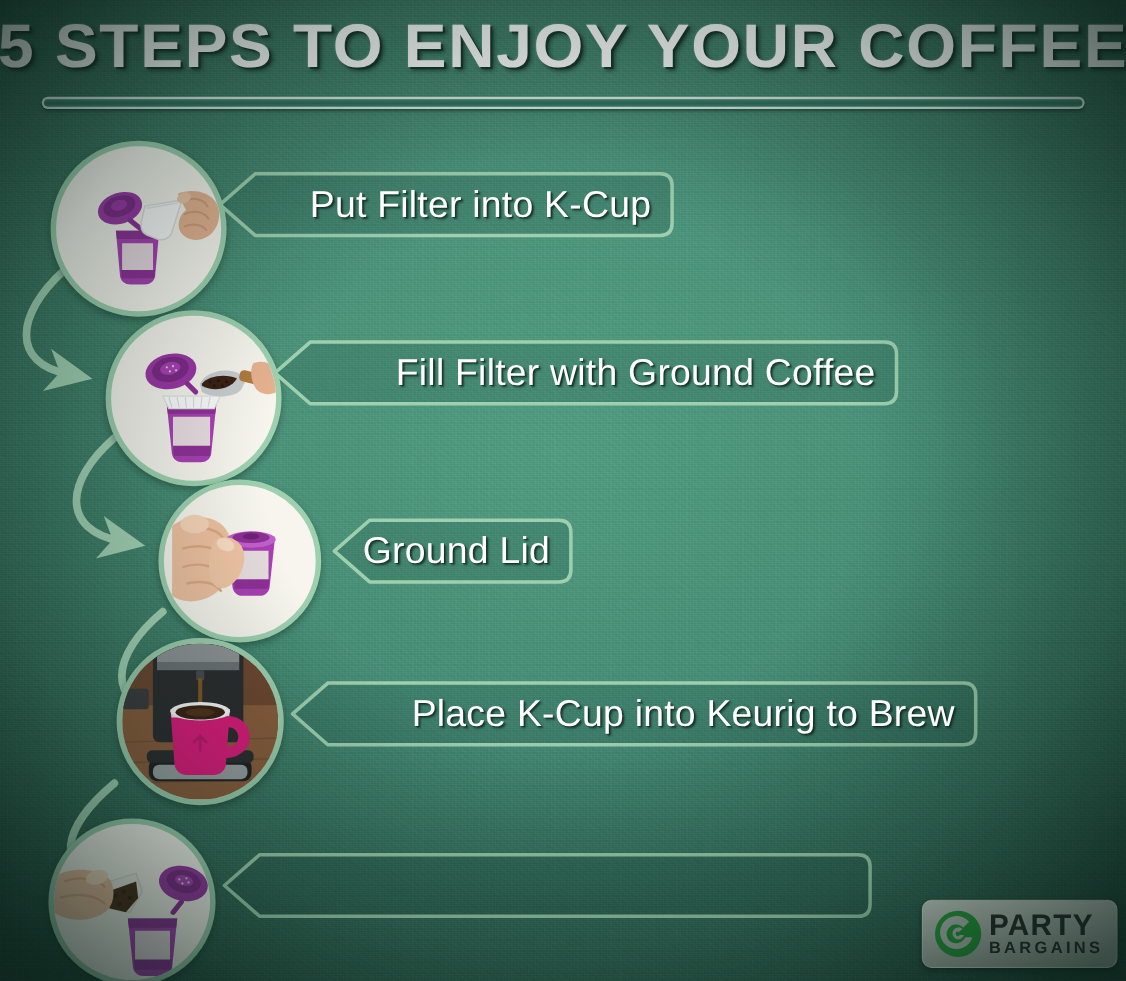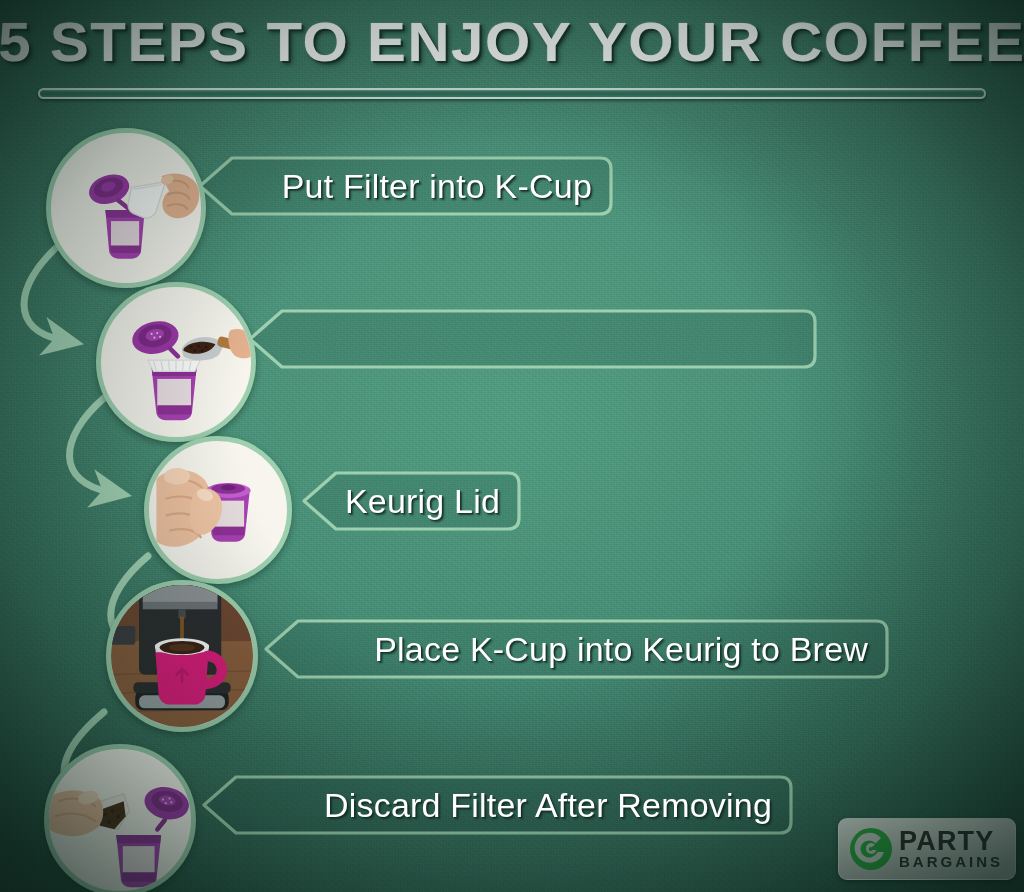--- a/index.html
+++ b/index.html
@@ -272,20 +272,21 @@
         </g>
         <rect x="126" y="52" width="26" height="11" rx="4" fill="#b07a3e" transform="rotate(14 126 52)"></rect>
 
         <path d="M138,46 C150,42 160,48 160,58 L160,74 C154,78 144,76 140,70 C136,64 134,52 138,46 Z" fill="#e6b290"></path>
       </svg>
     </div>
     <div class="banner" style="left:246px; top:308px; width:572px;">
       <svg class="banner-frame" viewBox="0 0 572 62" preserveAspectRatio="none">
         <path d="M36,3 L558,3 Q569,3 569,14 L569,48 Q569,59 558,59 L36,59 L4,31 Z" fill="rgba(30,74,60,0.18)" stroke="#9ed0b0" stroke-width="3.2" stroke-linejoin="round"></path>
       </svg>
+      <span class="banner-text">Fill Filter with Ground Coffee</span>
     </div>
   </div>
 
   <div class="step">
     <div class="step-circle" style="left:144px; top:436px; width:148px; height:148px;">
       <svg class="circle-art" viewBox="0 0 148 148">
 
         <path d="M8,40 C22,28 46,28 58,40 C70,52 70,82 58,98 C46,114 22,118 8,108 Z" fill="#eec0a0"></path>
         <path d="M22,44 C38,38 56,44 60,56" stroke="#d9a884" stroke-width="2.4" fill="none"></path>
         <path d="M18,62 C36,56 56,62 60,72" stroke="#d9a884" stroke-width="2.4" fill="none"></path>
@@ -301,21 +302,21 @@
         <path d="M68,92 L103,92 L102,101 L69,101 Z" fill="#8e2f96"></path>
 
         <path d="M52,52 C64,48 76,54 78,66 C80,80 72,96 60,100 C50,103 44,94 44,82 C44,68 46,56 52,52 Z" fill="#f0c5a5"></path>
         <ellipse cx="60" cy="58" rx="9" ry="6" fill="#f8dcc3" transform="rotate(20 60 58)"></ellipse>
       </svg>
     </div>
     <div class="banner" style="left:300px; top:470px; width:222px;">
       <svg class="banner-frame" viewBox="0 0 222 62" preserveAspectRatio="none">
         <path d="M36,3 L208,3 Q219,3 219,14 L219,48 Q219,59 208,59 L36,59 L4,31 Z" fill="rgba(30,74,60,0.18)" stroke="#9ed0b0" stroke-width="3.2" stroke-linejoin="round"></path>
       </svg>
-      <span class="banner-text">Keurig Lid</span>
+      <span class="banner-text">Ground Lid</span>
     </div>
   </div>
 
   <div class="step">
     <div class="step-circle" style="left:106px; top:580px; width:152px; height:152px;">
       <svg class="circle-art" viewBox="0 0 152 152">
 
         <rect x="0" y="0" width="152" height="152" fill="#8a5c3c"></rect>
         <rect x="0" y="0" width="152" height="60" fill="#6d4630"></rect>
         <g stroke="#6b4530" stroke-width="1.4" opacity=".55">
@@ -386,21 +387,20 @@
         <path d="M0,52 C14,42 38,42 52,52 C60,58 60,76 52,84 C38,96 14,96 0,86 Z" fill="#eec0a0"></path>
         <path d="M10,56 C26,50 44,54 50,62" stroke="#d9a884" stroke-width="2.2" fill="none"></path>
         <path d="M6,72 C24,66 42,70 50,78" stroke="#d9a884" stroke-width="2.2" fill="none"></path>
         <ellipse cx="42" cy="52" rx="11" ry="7" fill="#f8dcc3" transform="rotate(-14 42 52)"></ellipse>
       </svg>
     </div>
     <div class="banner" style="left:200px; top:774px; width:594px;">
       <svg class="banner-frame" viewBox="0 0 594 62" preserveAspectRatio="none">
         <path d="M36,3 L580,3 Q591,3 591,14 L591,48 Q591,59 580,59 L36,59 L4,31 Z" fill="rgba(30,74,60,0.18)" stroke="#9ed0b0" stroke-width="3.2" stroke-linejoin="round"></path>
       </svg>
-      <span class="banner-text">Discard Filter After Removing</span>
     </div>
   </div>
 
   <div class="logo">
     <svg class="logo-mark" viewBox="0 0 48 48">
       <circle cx="24" cy="24" r="21" fill="#27a53c"></circle>
       <path d="M34,13 A15,15 0 1 0 37,27 L30,27 A8.5,8.5 0 1 1 28.5,18.5 Z" fill="#c6cec7"></path>
       <circle cx="24" cy="24" r="7.2" fill="#27a53c"></circle>
       <path d="M28,19.6 A5.4,5.4 0 1 0 29.4,25 L25.4,25 A2.0,2.0 0 1 1 24.6,22.2 Z" fill="#c6cec7"></path>
     </svg>

